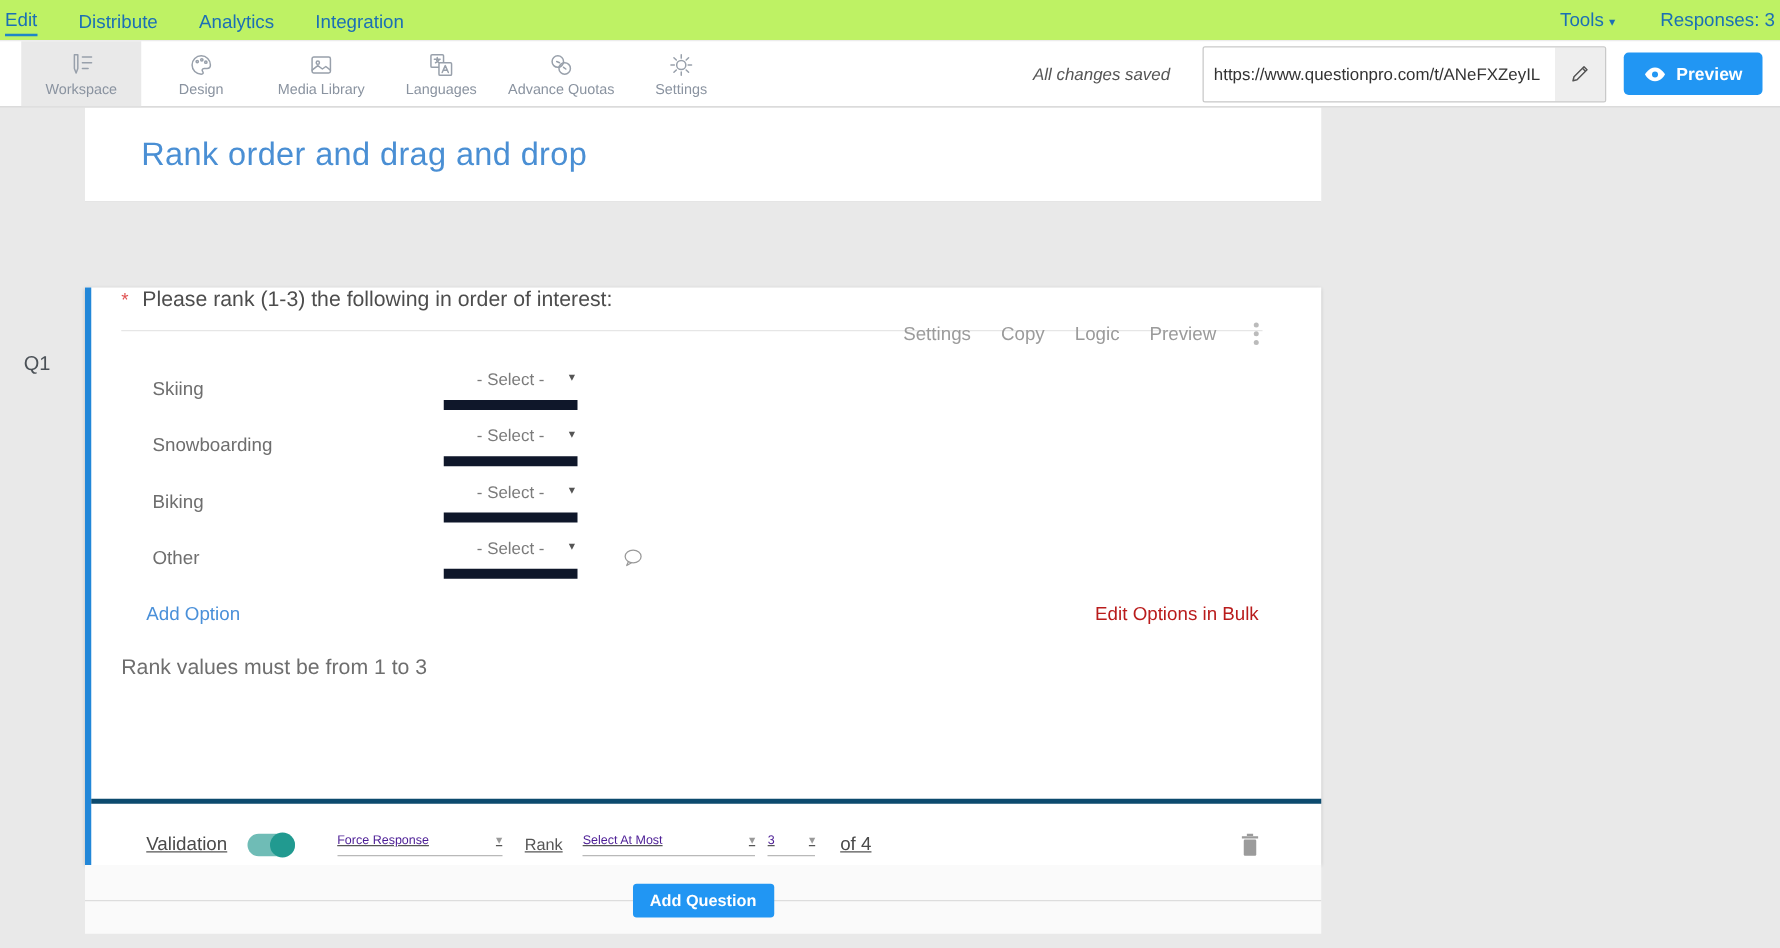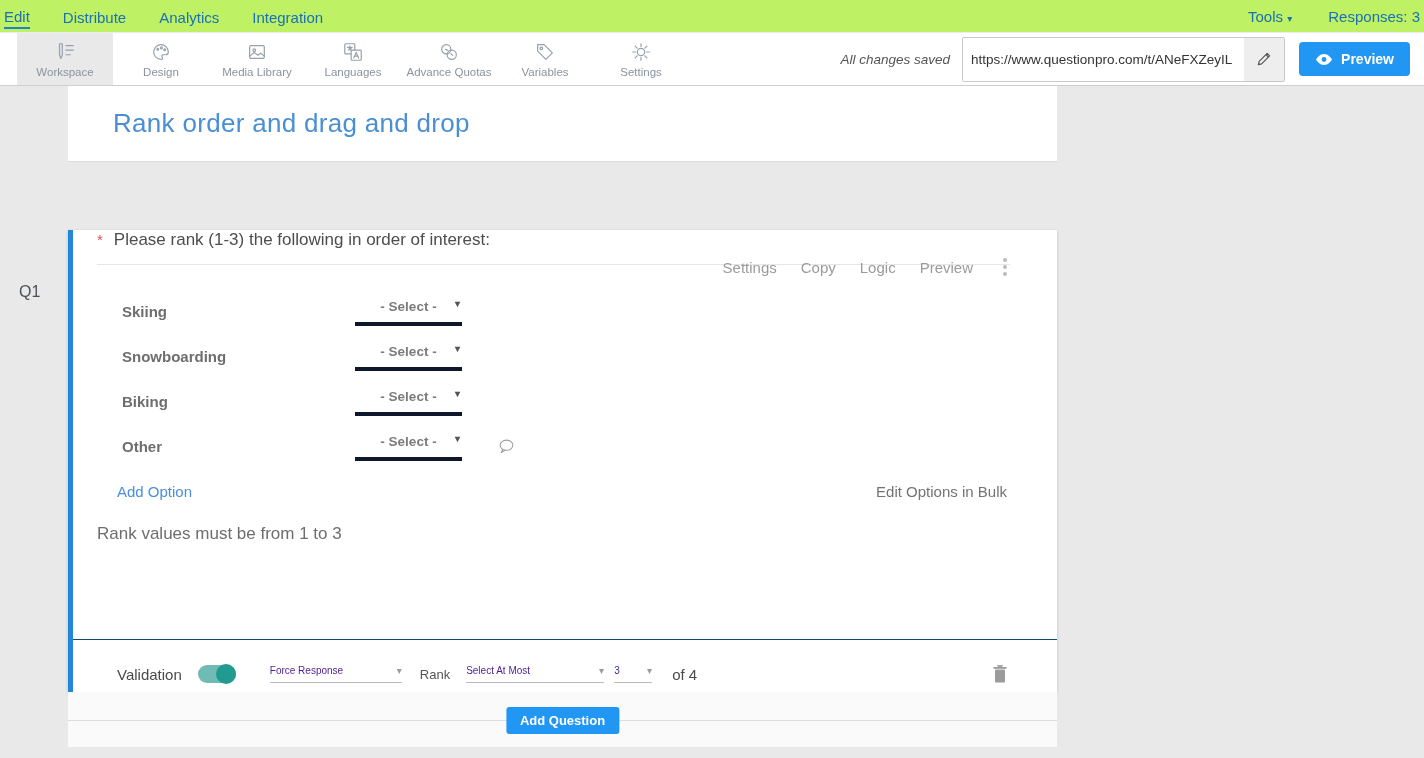--- a/index.html
+++ b/index.html
@@ -34,21 +34,21 @@
   .tool-tab {
     width:96px; display:flex; flex-direction:column; align-items:center;
     justify-content:center; gap:3px; cursor:pointer;
   }
   .tool-tab.active { background:#e9e9e9; }
   .tool-tab .ticon { height:22px; display:flex; align-items:center; justify-content:center; }
   .tool-tab svg { stroke:#98a0ab; fill:none; stroke-width:1.3; stroke-linecap:round; stroke-linejoin:round; }
   .tool-tab .tlabel { font-size:11.5px; color:#8a93a0; white-space:nowrap; }
   .toolbar .saved { margin-left:auto; align-self:center; font-style:italic; font-size:13.5px; color:#555; white-space:nowrap; }
   .urlbox {
-    align-self:center; margin-left:12px; height:45px; width:323px;
+    align-self:center; margin-left:26px; height:45px; width:323px;
     background:#eee; border:1px solid #c9c9c9; border-radius:2px;
     display:flex; align-items:center; overflow:hidden;
   }
   .urlbox input {
     flex:1; height:100%; border:none; outline:none; background:#fff;
     font-size:13.5px; color:#333; padding:0 8px;
     font-family:"Liberation Sans", sans-serif;
   }
   .urlbox .edit-btn {
     width:40px; height:100%; display:flex; align-items:center; justify-content:center;
@@ -90,41 +90,42 @@
   }
   .q-menu .menu-link { color:#9b9b9b; font-size:15px; margin-left:24px; cursor:pointer; }
   .kebab { margin-left:28px; display:flex; flex-direction:column; gap:3px; cursor:pointer; padding:2px; }
   .kebab span { width:4px; height:4px; border-radius:50%; background:#bbb; }
   .q-text-row {
     margin:68px 47px 0 24px; display:flex; align-items:baseline;
     border-bottom:1px solid #e6e6e6; padding-bottom:14px;
   }
   .req-star { color:#e05252; font-size:15px; margin-right:11px; }
   .q-text { color:#4d4d4d; font-size:17px; }
-  .options { margin:24px 0 0 49px;font-weight:bold; }
+  .options { margin:24px 0 0 49px; }
   .opt-row { height:45px; display:flex; align-items:center; }
   .opt-label { width:233px; color:#6e6e6e; font-size:15px; }
   .opt-select {
-    width:107px; border-bottom:4px solid #0f172a; padding-bottom:7px;
+    width:107px; border-bottom:8px solid #0f172a; padding-bottom:7px;
     position:relative; text-align:center; cursor:pointer;
   }
   .opt-select .sel-txt { color:#7b7b7b; font-size:13.5px; }
   .opt-select .sel-caret { position:absolute; right:2px; top:1px; font-size:10px; color:#555; }
   .comment-icn { margin-left:36px; display:flex; cursor:pointer; }
   .add-option-row {
     margin:14px 50px 0 44px; display:flex; justify-content:space-between;
     font-size:15px;
   }
   .link-blue { color:#4a90d9; cursor:pointer; }
-  .link-dark { color:#737373; cursor:pointer; }
+  .link-dark { color:#b91c1c; cursor:pointer; }
   .rank-note { margin:24px 0 4px 24px; font-size:17px; color:#6e6e6e; }
   .validation-row {
     position:absolute; bottom:0; left:0; right:0; height:53px;
-    border-top:1px solid #0c4a6e; display:flex; align-items:center;
+    border-top:4px solid #0c4a6e; display:flex; align-items:center;
     padding:16px 48px 0 44px;
+    text-decoration:underline;
   }
   .v-label { color:#4a4a4a; font-size:15px; }
   .toggle {
     margin-left:16px; width:38px; height:18px; border-radius:9px;
     background:#6fbcb6; position:relative; cursor:pointer;
   }
   .toggle .knob {
     position:absolute; right:0; top:-1px; width:20px; height:20px;
     border-radius:50%; background:#219a90;
   }
@@ -217,29 +218,20 @@
     <span class="ticon">
       <svg width="22" height="22" viewBox="0 0 24 24">
           <circle cx="9" cy="9" r="5"></circle>
           <circle cx="15" cy="15" r="5"></circle>
           <path d="M8 9l2.5 1M14 14l2 1.5"></path>
         </svg>
     </span>
     <span class="tlabel">Advance Quotas</span>
   </div>
 
-  <div class="tool-tab">
-    <span class="ticon">
-      <svg width="22" height="22" viewBox="0 0 24 24">
-          <path d="M4 4h7l9 9-7 7-9-9z"></path>
-          <circle cx="8" cy="8" r="1.4"></circle>
-        </svg>
-    </span>
-    <span class="tlabel">Variables</span>
-  </div>
 
   <div class="tool-tab">
     <span class="ticon">
       <svg width="22" height="22" viewBox="0 0 24 24">
           <circle cx="12" cy="12" r="4"></circle>
           <path d="M12 3v3M12 18v3M3 12h3M18 12h3M5.6 5.6l2.1 2.1M16.3 16.3l2.1 2.1M18.4 5.6l-2.1 2.1M7.7 16.3l-2.1 2.1"></path>
         </svg>
     </span>
     <span class="tlabel">Settings</span>
   </div>

